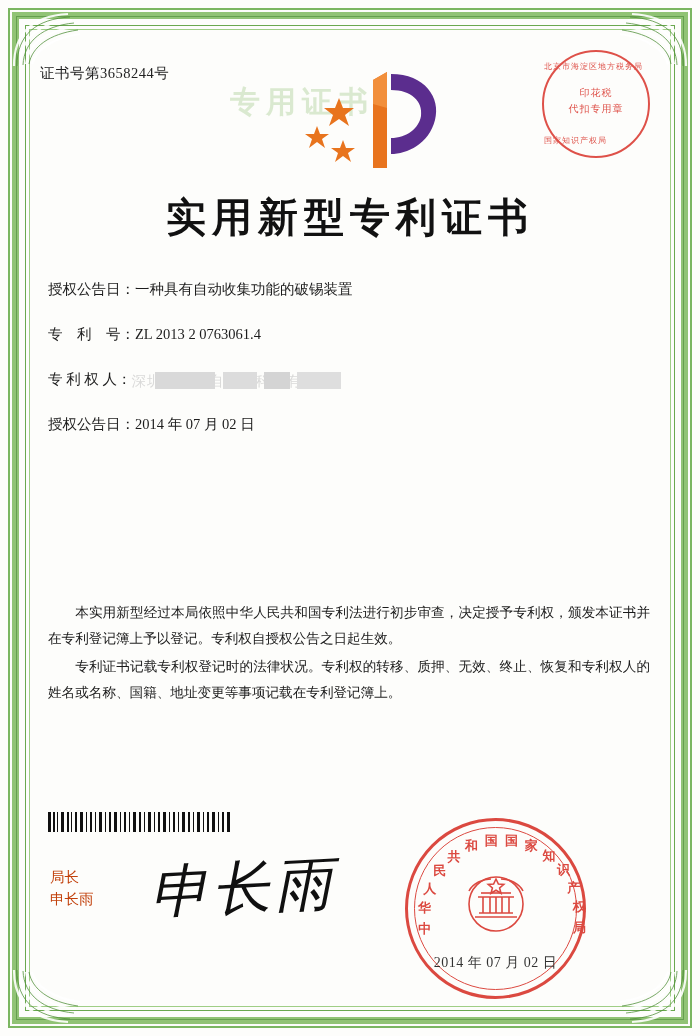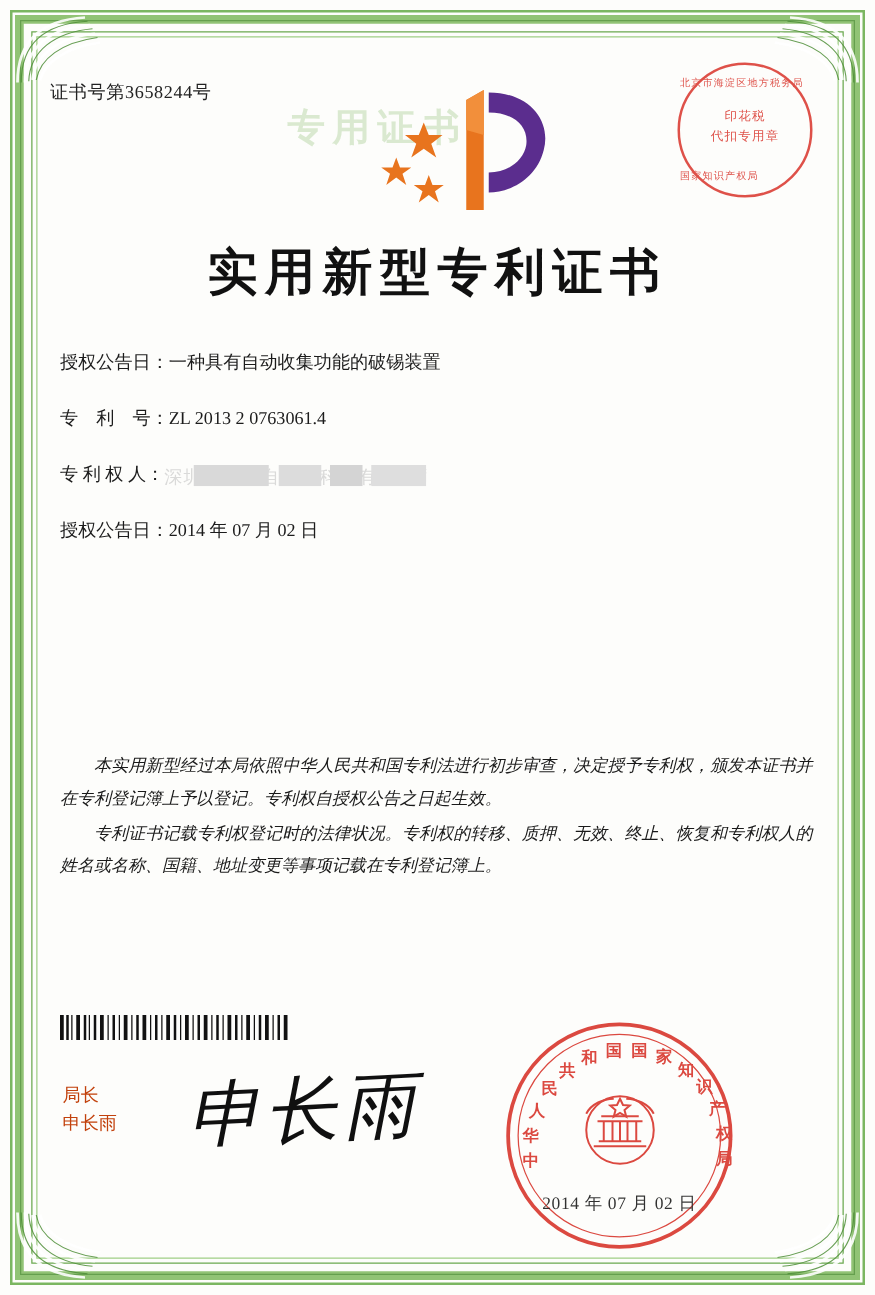--- a/index.html
+++ b/index.html
@@ -213,21 +213,20 @@
     right: 10px;
     top: 560px;
     font-size: 13.6px;
     line-height: 1.92;
     color: #1a1a1a;
     text-align: justify;
   }
   .body-text p {
     margin: 0 0 2px 0;
     text-indent: 2em;
-    font-style: italic;
   }
 
   
   .barcode {
     position: absolute;
     left: 8px;
     top: 772px;
     height: 20px;
     width: 185px;
   }

